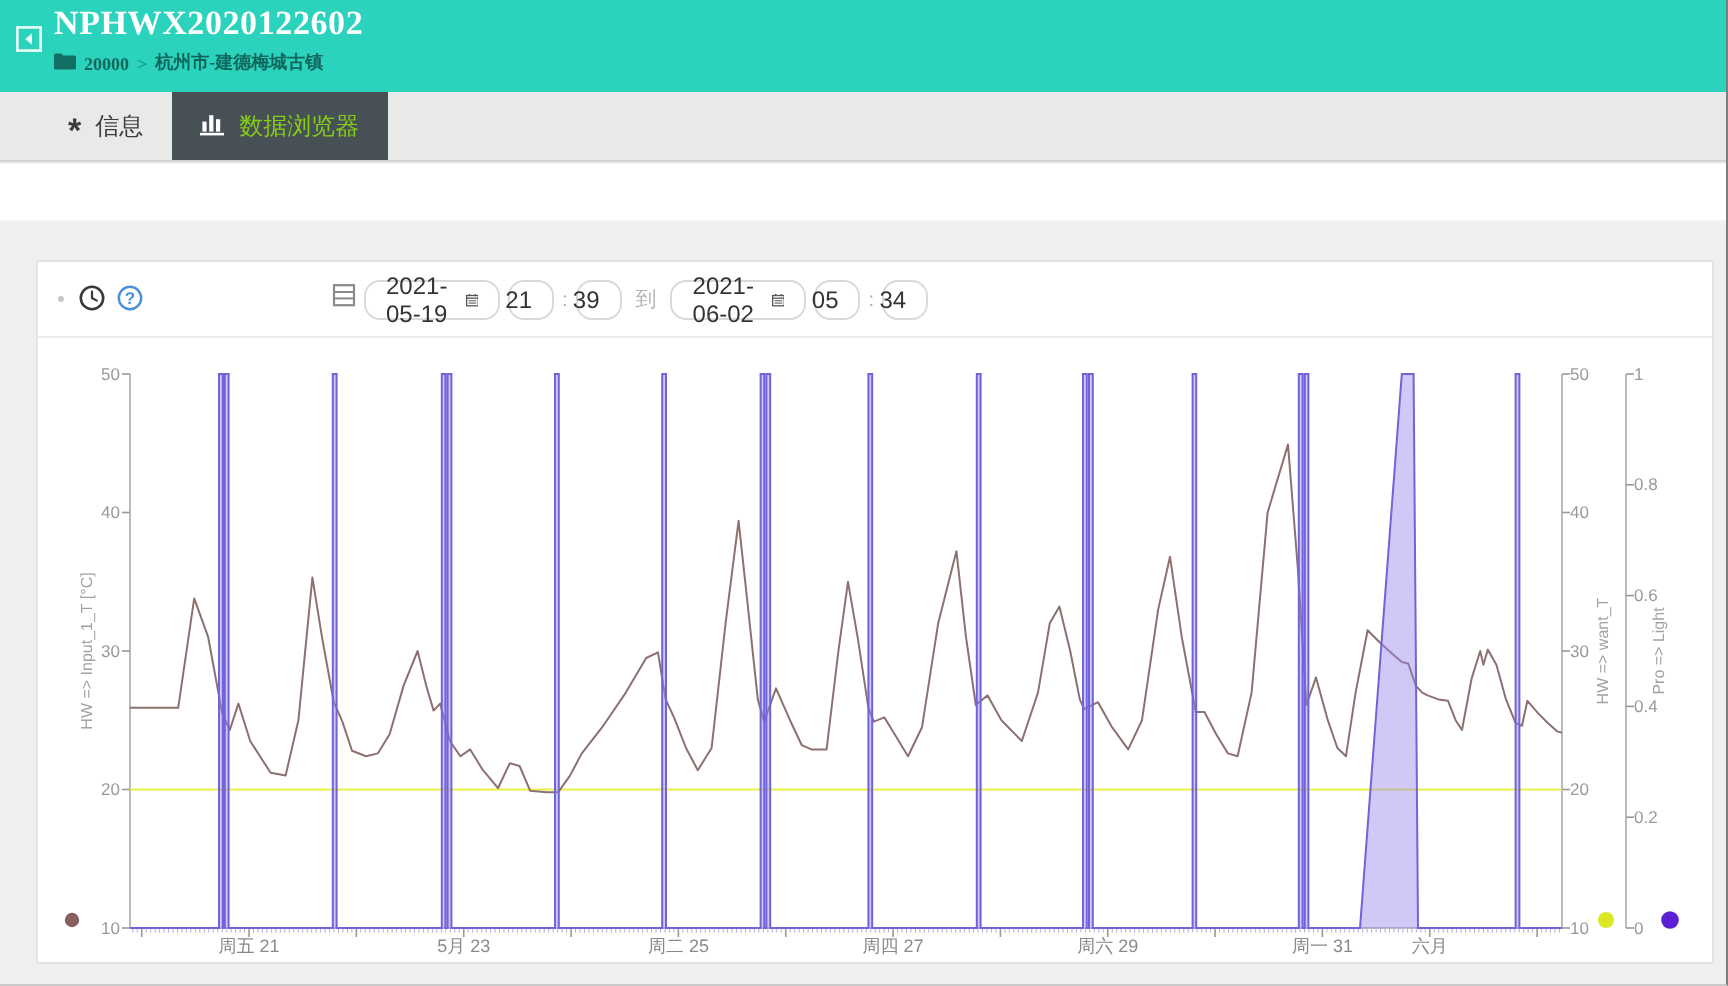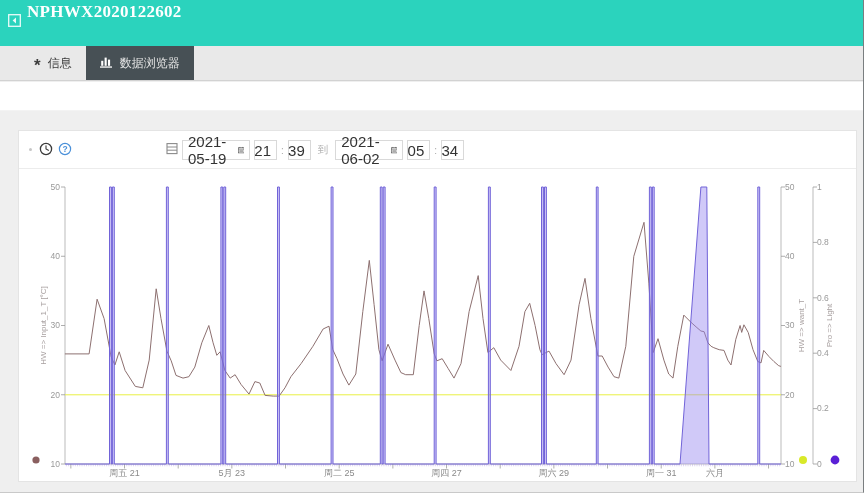--- a/index.html
+++ b/index.html
@@ -11,35 +11,35 @@
   .hdr{ position:absolute; left:0; top:0; width:100%; height:46px; background:#2bd3bd;font-family:Liberation Serif, serif; }
   .hdr .collapse{ position:absolute; left:8px; top:13px; width:13px; height:13px; cursor:pointer; }
   .hdr .title{ position:absolute; left:27px; top:2px; font-size:17px; font-weight:bold; color:#fff; letter-spacing:.3px; }
   .hdr .crumb{ position:absolute; left:27px; top:25px; display:flex; align-items:center; gap:4px;
                font-size:9px; color:rgba(0,45,40,.65); font-weight:bold; }
 
   
   .tabbar{ position:absolute; left:0; top:46px; width:100%; height:35px; background:#e9e9e9;
            border-bottom:1px solid #d2d2d2; display:flex; align-items:stretch; padding-left:20px; }
   .tab{ display:flex; align-items:center; gap:7px; padding:0 14px; font-size:12px; color:#3c3c3c; cursor:pointer; }
-  .tab.active{ background:#475055; color:#e5e5e5; }
+  .tab.active{ background:#475055; color:#84cc16; }
   .tab .ast{ font-size:17px; font-weight:bold; line-height:10px; margin-top:6px; }
 
   .white-strip{ position:absolute; left:0; top:82px; width:100%; height:29px; background:#fff;
                 border-bottom:1px solid #f3f3f3; }
 
   
   .panel{ position:absolute; left:18px; top:130px; width:839px; height:352px; background:#fff;
           border:1px solid #e4e4e4; }
   .ptool{ position:absolute; left:0; top:0; width:100%; height:38px; border-bottom:1px solid #ececec; }
   .dot-mini{ position:absolute; left:10px; top:17px; width:3px; height:3px; border-radius:50%; background:#c6c6c6; }
   .icon-btn{ position:absolute; top:11px; width:14px; height:14px; cursor:pointer; }
   .controls{ position:absolute; left:147px; top:9px; display:flex; align-items:center; gap:4px; }
-  .dbox{ height:20px; border:1px solid #d9d9d9; border-radius:0; background:#fff; display:flex;
-         align-items:center; justify-content:space-between; padding:0 5px; font-size:15px; color:#333; cursor:pointer; }
+  .dbox{ height:20px; border:1px solid #d9d9d9; border-radius:8px; background:#fff; display:flex;
+         align-items:center; justify-content:space-between; padding:0 10px; font-size:12px; color:#333; cursor:pointer; }
   .dbox.date{ width:68px; }
   .dbox.time{ width:23px; justify-content:flex-end; }
   .sep{ font-size:10px; color:#aaa; }
   .tolbl{ font-size:10.5px; color:#b3b3b3; padding:0 3px; }
 
   .chart-wrap{ position:absolute; left:0; top:40px; width:839px; height:312px; }
   svg text{ font-family:"Liberation Sans","DejaVu Sans",sans-serif; }
 </style>
 </head>
 <body>
@@ -47,20 +47,30 @@
 <div class="screen">
 
   <div class="hdr">
     <span class="collapse">
       <svg width="13" height="13" viewBox="0 0 13 13">
         <rect x="0.7" y="0.7" width="11.6" height="11.6" fill="none" stroke="rgba(255,255,255,.9)" stroke-width="1.3"></rect>
         <path d="M8 3.6 L4.6 6.5 L8 9.4 Z" fill="rgba(255,255,255,.9)"></path>
       </svg>
     </span>
     <div class="title">NPHWX2020122602</div>
+    <div class="crumb">
+      <span>
+        <svg width="11" height="9" viewBox="0 0 11 9">
+            <path d="M0 1.5 Q0 .7 .8 .7 L3.6 .7 L4.6 1.8 L10.2 1.8 Q11 1.8 11 2.6 L11 8 Q11 8.8 10.2 8.8 L.8 8.8 Q0 8.8 0 8 Z" fill="rgba(0,45,40,.6)"></path>
+          </svg>
+      </span>
+      <span>20000</span>
+      <span style="color:rgba(0,45,40,.4)">&gt;</span>
+      <span>杭州市-建德梅城古镇</span>
+    </div>
   </div>
 
   <div class="tabbar">
     <div class="tab">
       <span class="ast">*</span>
       <span>信息</span>
     </div>
     <div class="tab active">
       <span>
         <svg width="13" height="12" viewBox="0 0 13 12">

